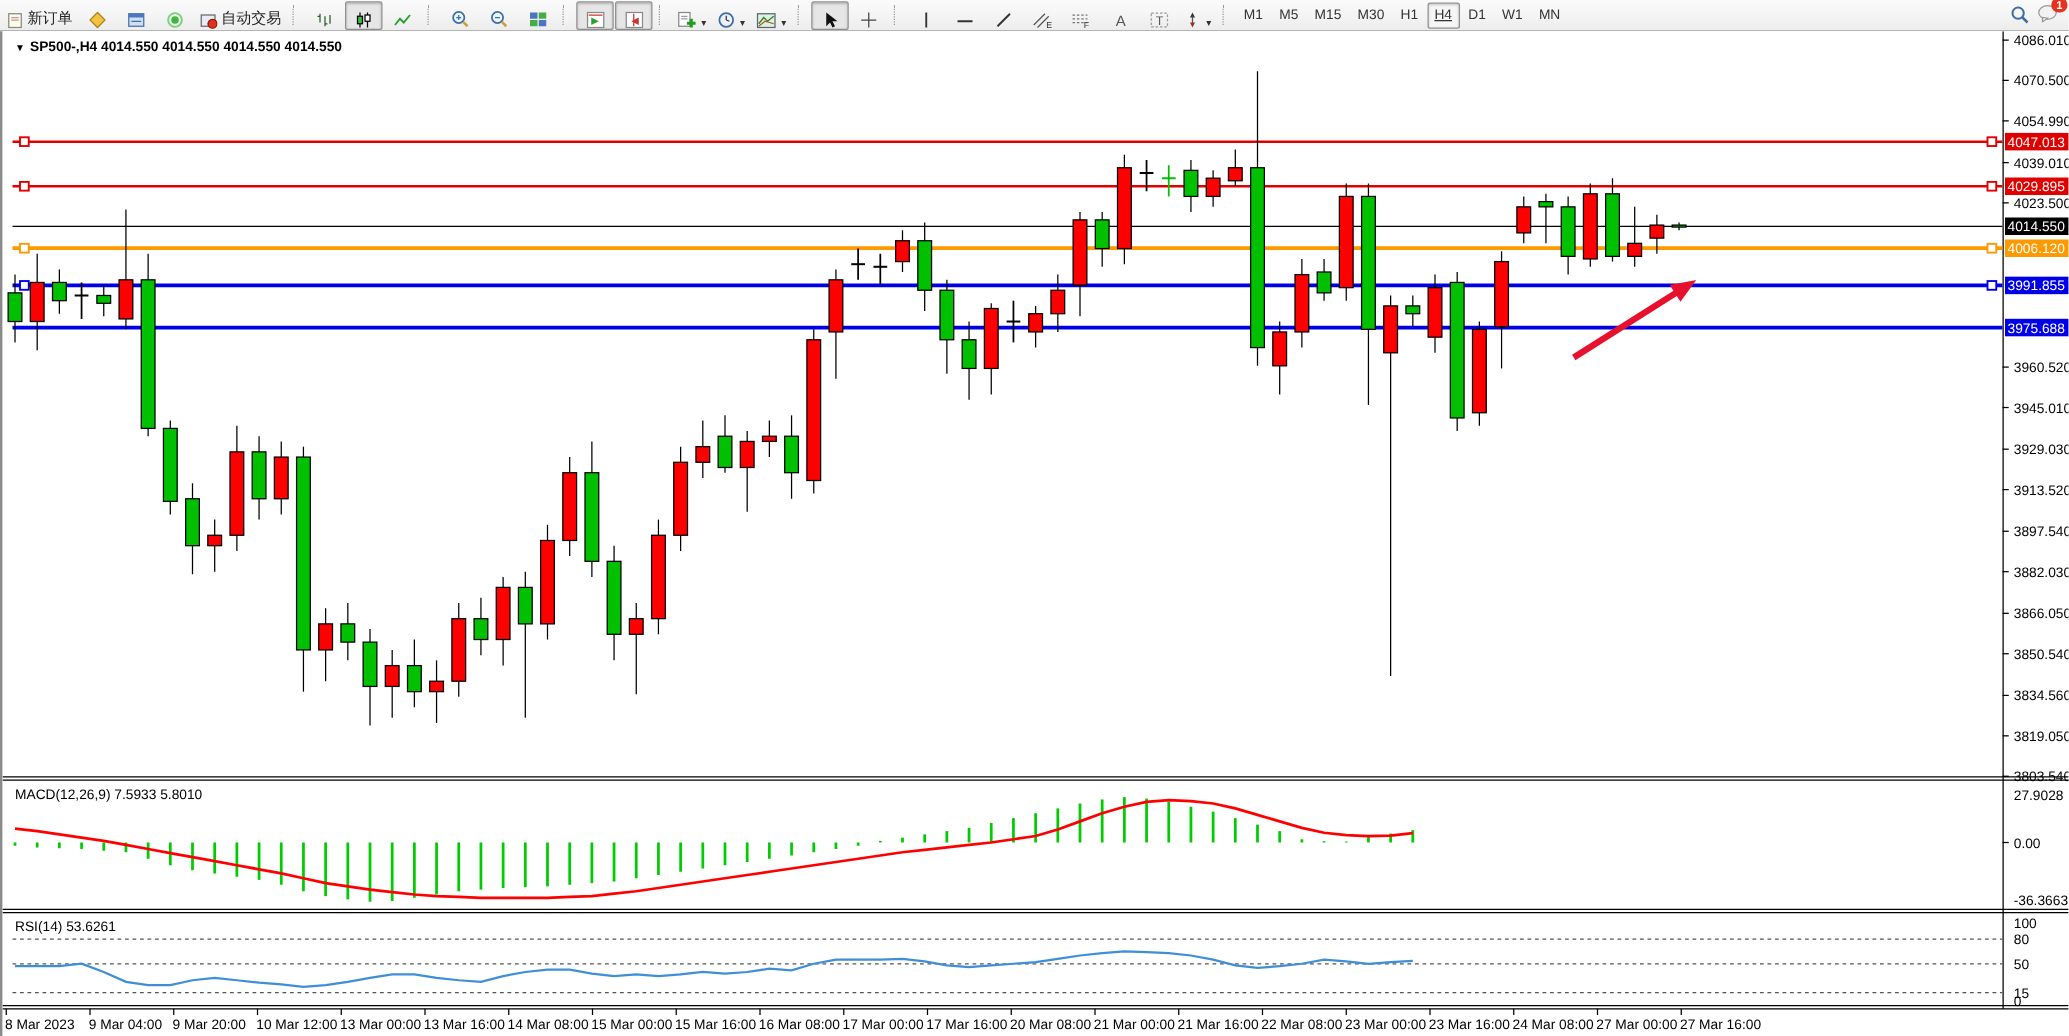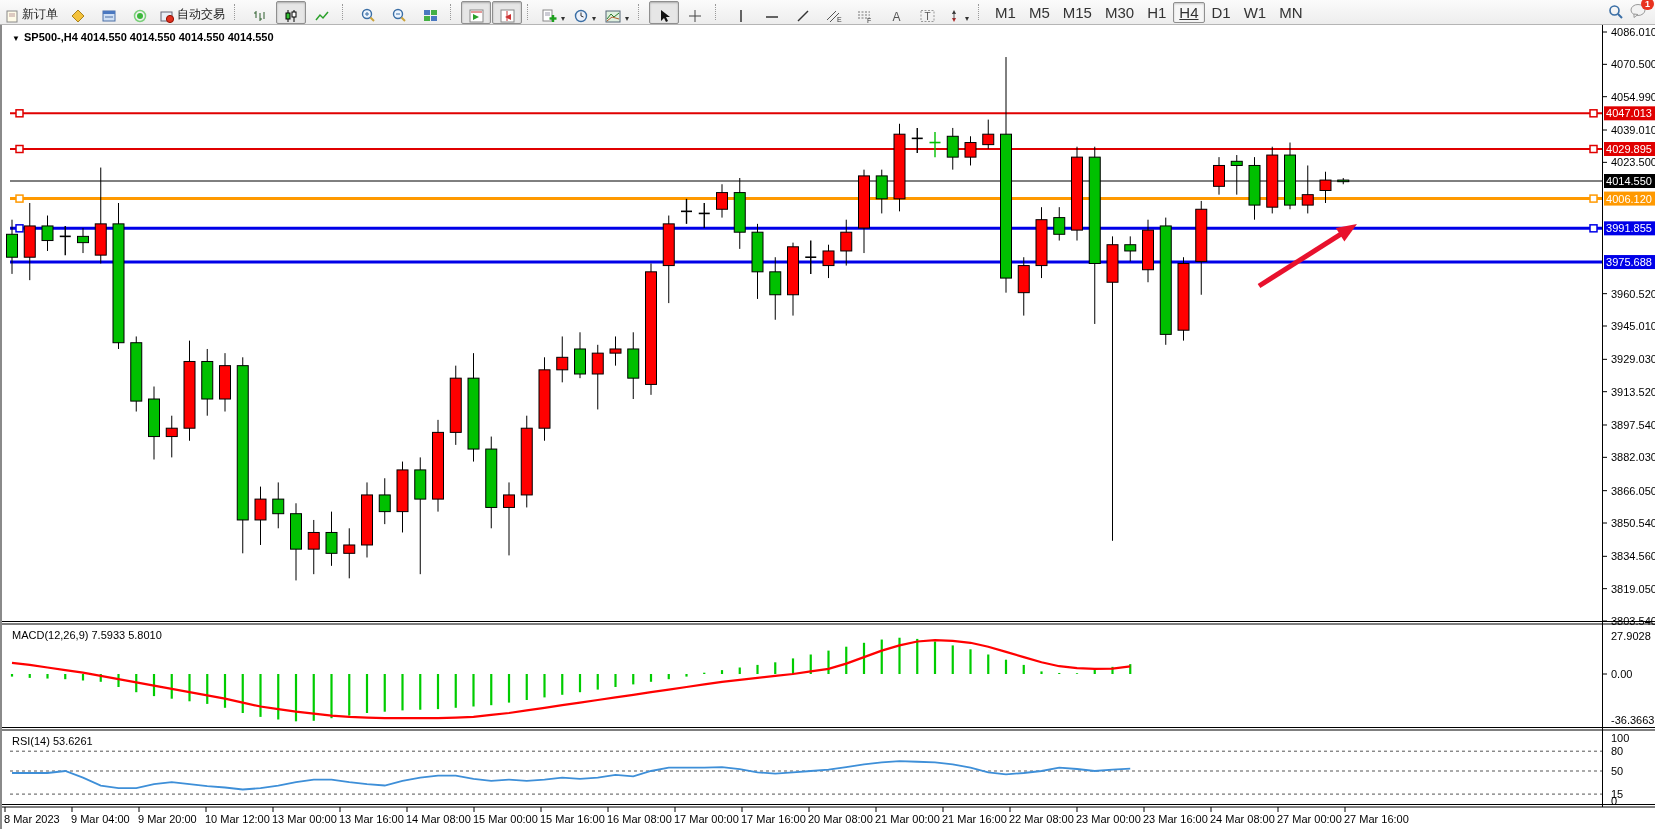--- a/index.html
+++ b/index.html
@@ -6,21 +6,21 @@
   body{width:1655px;height:829px;overflow:hidden;background:#fff;font-family:"Liberation Sans",sans-serif;}
   .app{width:1655px;height:829px;display:flex;flex-direction:column;}
   
   .toolbar{height:24px;background:linear-gradient(#fbfbfb,#ededed);border-bottom:1px solid #b5b5b5;
            display:flex;align-items:center;padding:0 2px;gap:1px;font-size:12px;color:#222;flex:0 0 24px;}
   .tbtn{height:21px;min-width:22px;display:flex;align-items:flex-end;justify-content:center;gap:3px;
         padding:0 3px;border:1px solid transparent;border-radius:2px;white-space:nowrap;}
   .tbtn.pressed{border:1px solid #8f8f8f;background:#e6e6e6;box-shadow:inset 0 1px 2px rgba(0,0,0,.25);}
   .grip{width:6px;height:16px;border-left:1px dotted #9a9a9a;margin:0 3px 0 4px;}
   .dd{font-size:8px;color:#333;margin-left:1px;}
-  .tf{padding:0 5px;height:19px;line-height:19px;font-size:15px;color:#333;border:1px solid transparent;border-radius:2px;}
+  .tf{padding:0 5px;height:19px;line-height:19px;font-size:11px;color:#333;border:1px solid transparent;border-radius:2px;}
   .tf.active{border:1px solid #8f8f8f;background:#f6f6f6;box-shadow:inset 0 1px 2px rgba(0,0,0,.2);text-decoration:underline;}
   .right-tools{margin-left:auto;display:flex;align-items:center;gap:6px;padding-right:6px;}
   .chat-wrap{position:relative;}
   .badge{position:absolute;top:-5px;right:-7px;background:#e8321e;color:#fff;border-radius:8px;
          font-size:9px;font-weight:bold;padding:1px 4px;line-height:10px;}
   
   .chart-wrap{position:relative;flex:1 1 auto;border-left:2px solid #8a8a8a;background:#fff;}
   svg text{font-family:"Liberation Sans",sans-serif;}
 </style>
 </head>

